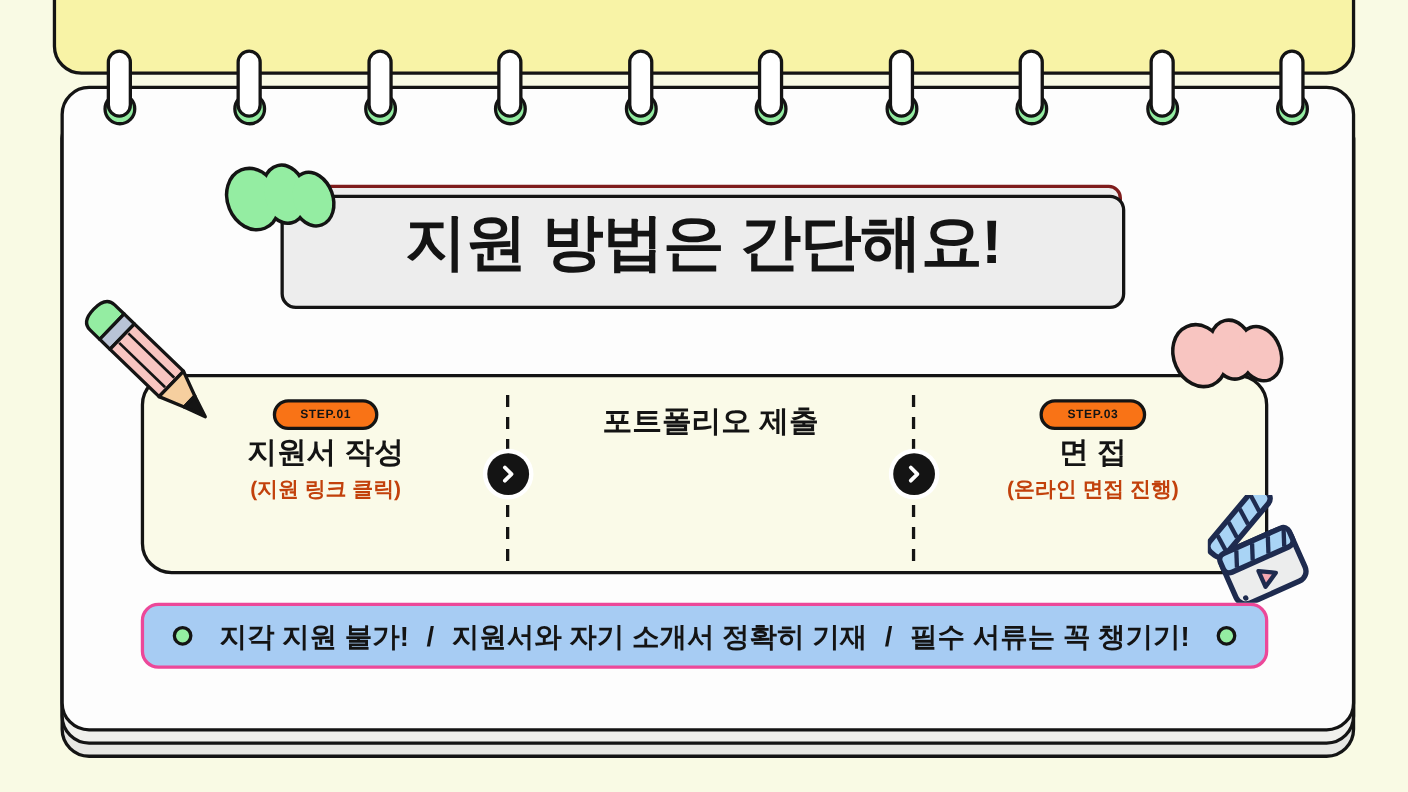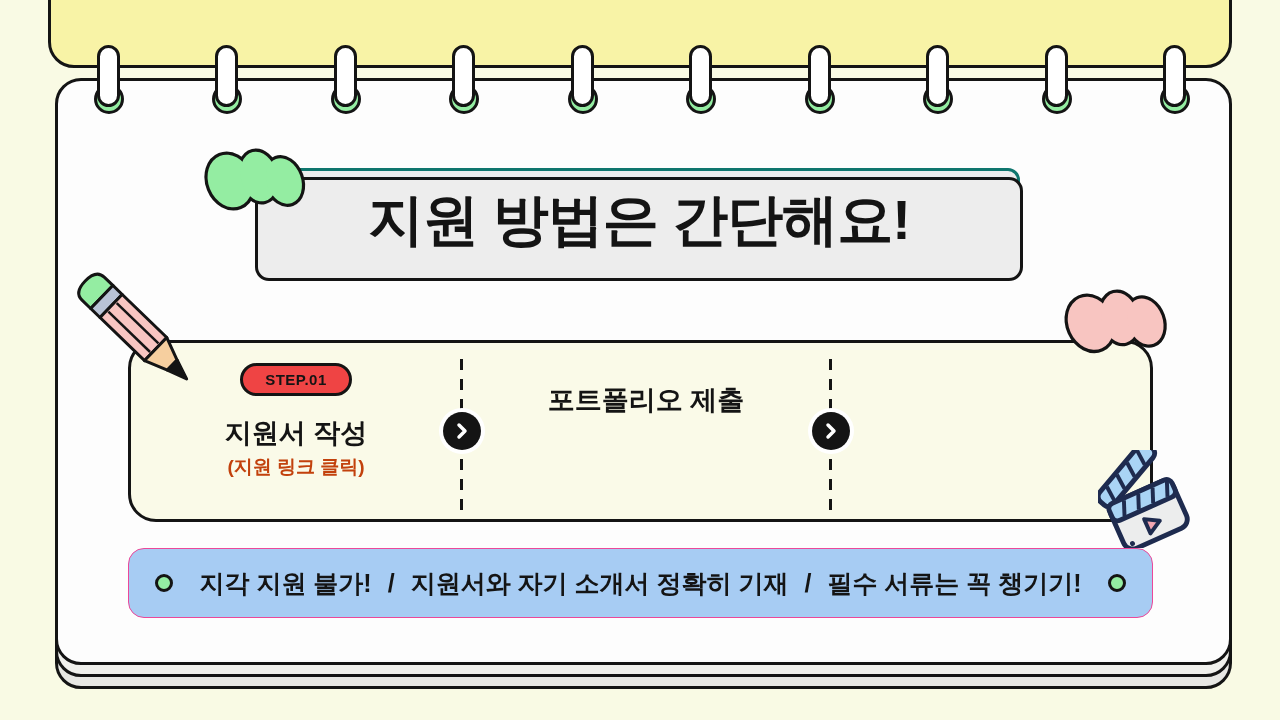--- a/index.html
+++ b/index.html
@@ -36,21 +36,21 @@
     background:#94eda2; border:3px solid #141414; border-radius:50%;
   }
   .ring .loop {
     position:absolute; left:0; top:0; width:23px; height:62px;
     background:#ffffff; border:3px solid #141414; border-radius:12px;
   }
 
   
   .title-box {
     position:absolute; left:258px; top:168px; width:762px; height:106px;
-    background:#ededed; border:3px solid #0f766e; border-radius:12px;
+    background:#ededed; border:3px solid #7f1d1d; border-radius:12px;
     display:flex; align-items:center; justify-content:center; z-index:4;text-align:right;
   }
   .title-box::before {
     content:""; position:absolute; left:-6px; right:-6px; top:6px; bottom:-10px;
     background:#ededed; border:3px solid #141414; border-radius:14px; z-index:-1;
   }
   .title-box h1 {
     font-size:56px; font-weight:900; color:#141414; letter-spacing:-1px; white-space:nowrap;
   }
   .cloud { position:absolute; z-index:5; }
@@ -64,45 +64,45 @@
   
   .steps-box {
     position:absolute; left:128px; top:340px; width:1025px; height:182px;
     background:#fafae8; border:3px solid #141414; border-radius:28px; z-index:3;
   }
   .step-col { position:absolute; top:0; height:100%; text-align:center; padding-top:20px; }
   .step-col.c1 { left:0;     width:330px; }
   .step-col.c2 { left:330px; width:370px; }
   .step-col.c3 { left:700px; width:325px; }
   .badge {
-    display:inline-block; background:#ef4444; border:3px solid #141414; border-radius:999px;
-    padding:5px 22px; font-size:15px; font-weight:800; color:#141414; letter-spacing:.5px;
-  }
-  .step-line { font-size:27px; font-weight:800; color:#141414; margin-top:21px; line-height:1.22; }
+    display:inline-block; background:#f97316; border:3px solid #141414; border-radius:999px;
+    padding:5px 22px; font-size:11px; font-weight:800; color:#141414; letter-spacing:.5px;
+  }
+  .step-line { font-size:27px; font-weight:800; color:#141414; margin-top:4px; line-height:1.22; }
   .step-line + .step-line { margin-top:18px; }
   .step-sub  { font-size:19px; font-weight:700; color:#c2410c; margin-top:4px; }
   .divider {
     position:absolute; top:16px; width:3px; height:159px;
     background:repeating-linear-gradient(to bottom, #141414 0 11px, transparent 11px 20px);
   }
   .divider.d1 { left:329px; } .divider.d2 { left:698px; }
   .arrow {
     position:absolute; top:69px; width:38px; height:38px; background:#141414; border-radius:50%;
     box-shadow:0 0 0 4px #ffffff; display:flex; align-items:center; justify-content:center; z-index:4;
   }
   .arrow.a1 { left:312px; } .arrow.a2 { left:681px; }
   .arrow svg { width:12px; height:18px; }
 
   
   .clapper { position:absolute; left:1098px; top:450px; width:98px; height:98px; z-index:6; }
 
   
   .banner {
-    position:absolute; left:128px; top:548px; width:1025px; height:70px;
-    background:#a7ccf3; border:1px solid #ec4899; border-radius:16px;
+    position:absolute; left:128px; top:548px; width:1025px; height:60px;
+    background:#a7ccf3; border:3px solid #ec4899; border-radius:16px;
     display:flex; align-items:center; justify-content:center; z-index:3;
   }
   .banner .dot {
     position:absolute; top:50%; transform:translateY(-50%); width:18px; height:18px;
     background:#94eda2; border:3px solid #141414; border-radius:50%;
   }
   .banner .dot.left { left:26px; } .banner .dot.right { right:26px; }
   .banner-text { font-size:25px; font-weight:800; color:#141414; white-space:nowrap; }
   .banner-text .slash { margin:0 16px; }
 </style>
@@ -206,20 +206,23 @@
     </div>
 
     <div class="divider d2"></div>
     <span class="arrow a2">
       <svg viewBox="0 0 12 18">
           <polyline points="3,3 9,9 3,15" fill="none" stroke="#ffffff" stroke-width="3.5" stroke-linecap="round" stroke-linejoin="round"></polyline>
         </svg>
     </span>
 
     <div class="step-col c3">
+      <span class="badge">STEP.03</span>
+      <div class="step-line">면 접</div>
+      <div class="step-sub">(온라인 면접 진행)</div>
     </div>
 
   </div>
 
   <svg class="cloud cloud-pink" viewBox="0 0 120 80">
     <g stroke="#141414" stroke-width="7" fill="#f8c5c1">
       <ellipse cx="30" cy="42" rx="24" ry="30" transform="rotate(-24 30 42)"></ellipse>
       <ellipse cx="62" cy="36" rx="20" ry="28" transform="rotate(-14 62 36)"></ellipse>
       <ellipse cx="90" cy="40" rx="19" ry="26" transform="rotate(-20 90 40)"></ellipse>
     </g>

